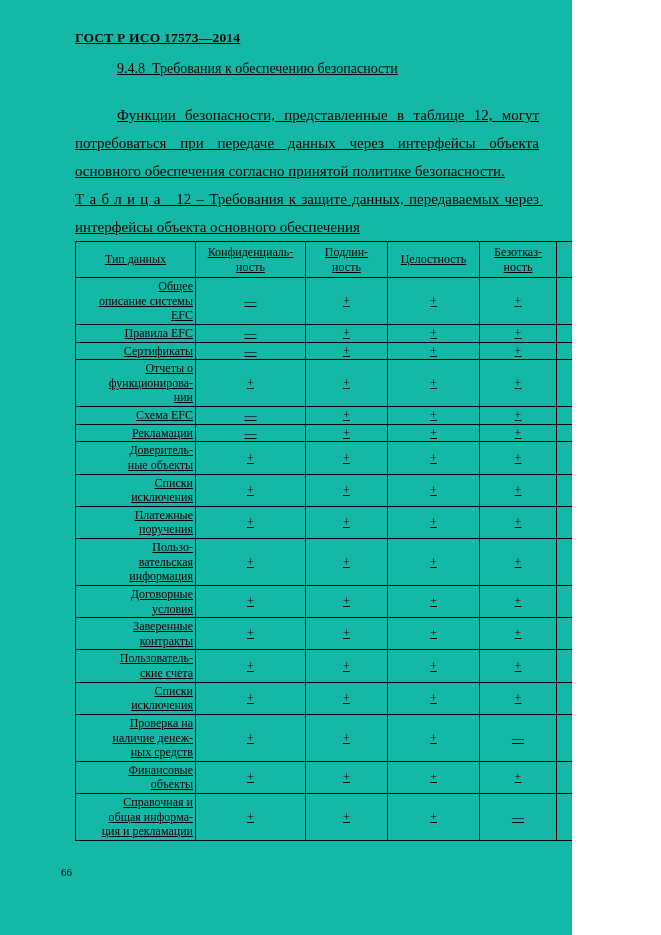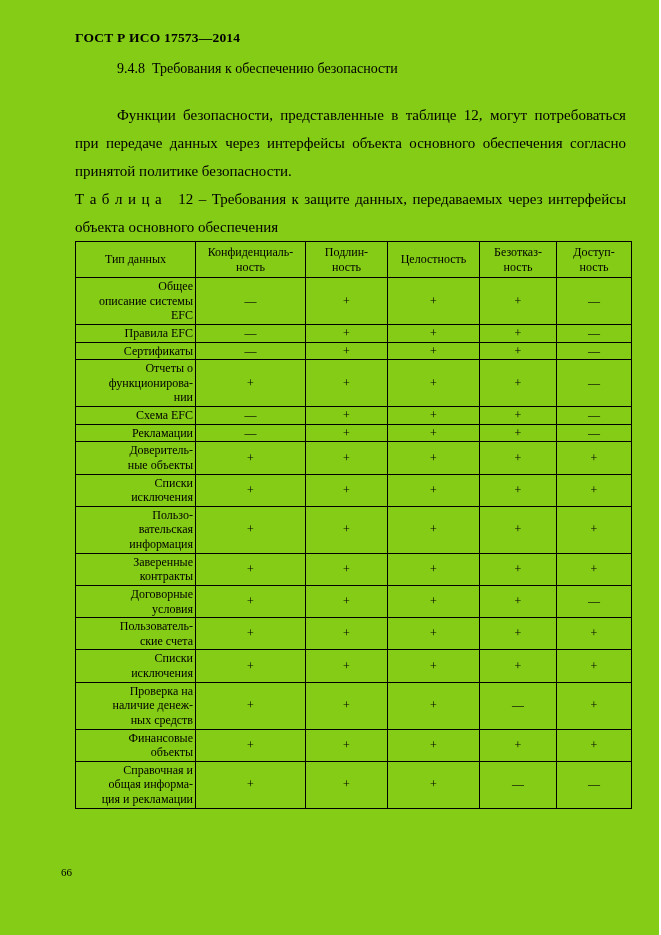--- a/index.html
+++ b/index.html
@@ -5,23 +5,24 @@
   * { box-sizing: border-box; }
   html, body { margin: 0; padding: 0; }
   body {
     width: 661px; height: 935px;
     background: #ffffff;
     color: #000;
     font-family: "Liberation Serif", serif;
   }
   .page {
     position: relative;
-    width: 659px; height: 935px;
-    background: #84cc16;
+    width: 572px; height: 935px;
+    background: #14b8a6;
     overflow: hidden;
+    text-decoration: underline;
   }
   .content {
     padding: 30px 33px 0 75px;
   }
   .doc-header {
     font-weight: bold;
     font-size: 13.5px;
     letter-spacing: 0.2px;
   }
   .section-heading {
@@ -184,46 +185,55 @@
           <tr>
             <td class="type-cell">Списки
 исключения</td>
             <td class="value-cell">+</td>
             <td class="value-cell">+</td>
             <td class="value-cell">+</td>
             <td class="value-cell">+</td>
             <td class="value-cell">+</td>
           </tr>
           <tr>
+            <td class="type-cell">Платежные
+поручения</td>
+            <td class="value-cell">+</td>
+            <td class="value-cell">+</td>
+            <td class="value-cell">+</td>
+            <td class="value-cell">+</td>
+            <td class="value-cell">+</td>
+          </tr>
+          <tr>
             <td class="type-cell">Пользо-
 вательская
 информация</td>
             <td class="value-cell">+</td>
             <td class="value-cell">+</td>
             <td class="value-cell">+</td>
             <td class="value-cell">+</td>
             <td class="value-cell">+</td>
           </tr>
           <tr>
+            <td class="type-cell">Договорные
+условия</td>
+            <td class="value-cell">+</td>
+            <td class="value-cell">+</td>
+            <td class="value-cell">+</td>
+            <td class="value-cell">+</td>
+            <td class="value-cell">—</td>
+          </tr>
+          <tr>
             <td class="type-cell">Заверенные
 контракты</td>
             <td class="value-cell">+</td>
             <td class="value-cell">+</td>
             <td class="value-cell">+</td>
             <td class="value-cell">+</td>
             <td class="value-cell">+</td>
-          </tr>
-          <tr>
-            <td class="type-cell">Договорные
-условия</td>
-            <td class="value-cell">+</td>
-            <td class="value-cell">+</td>
-            <td class="value-cell">+</td>
-            <td class="value-cell">+</td>
-            <td class="value-cell">—</td>
           </tr>
           <tr>
             <td class="type-cell">Пользователь-
 ские счета</td>
             <td class="value-cell">+</td>
             <td class="value-cell">+</td>
             <td class="value-cell">+</td>
             <td class="value-cell">+</td>
             <td class="value-cell">+</td>
           </tr>

